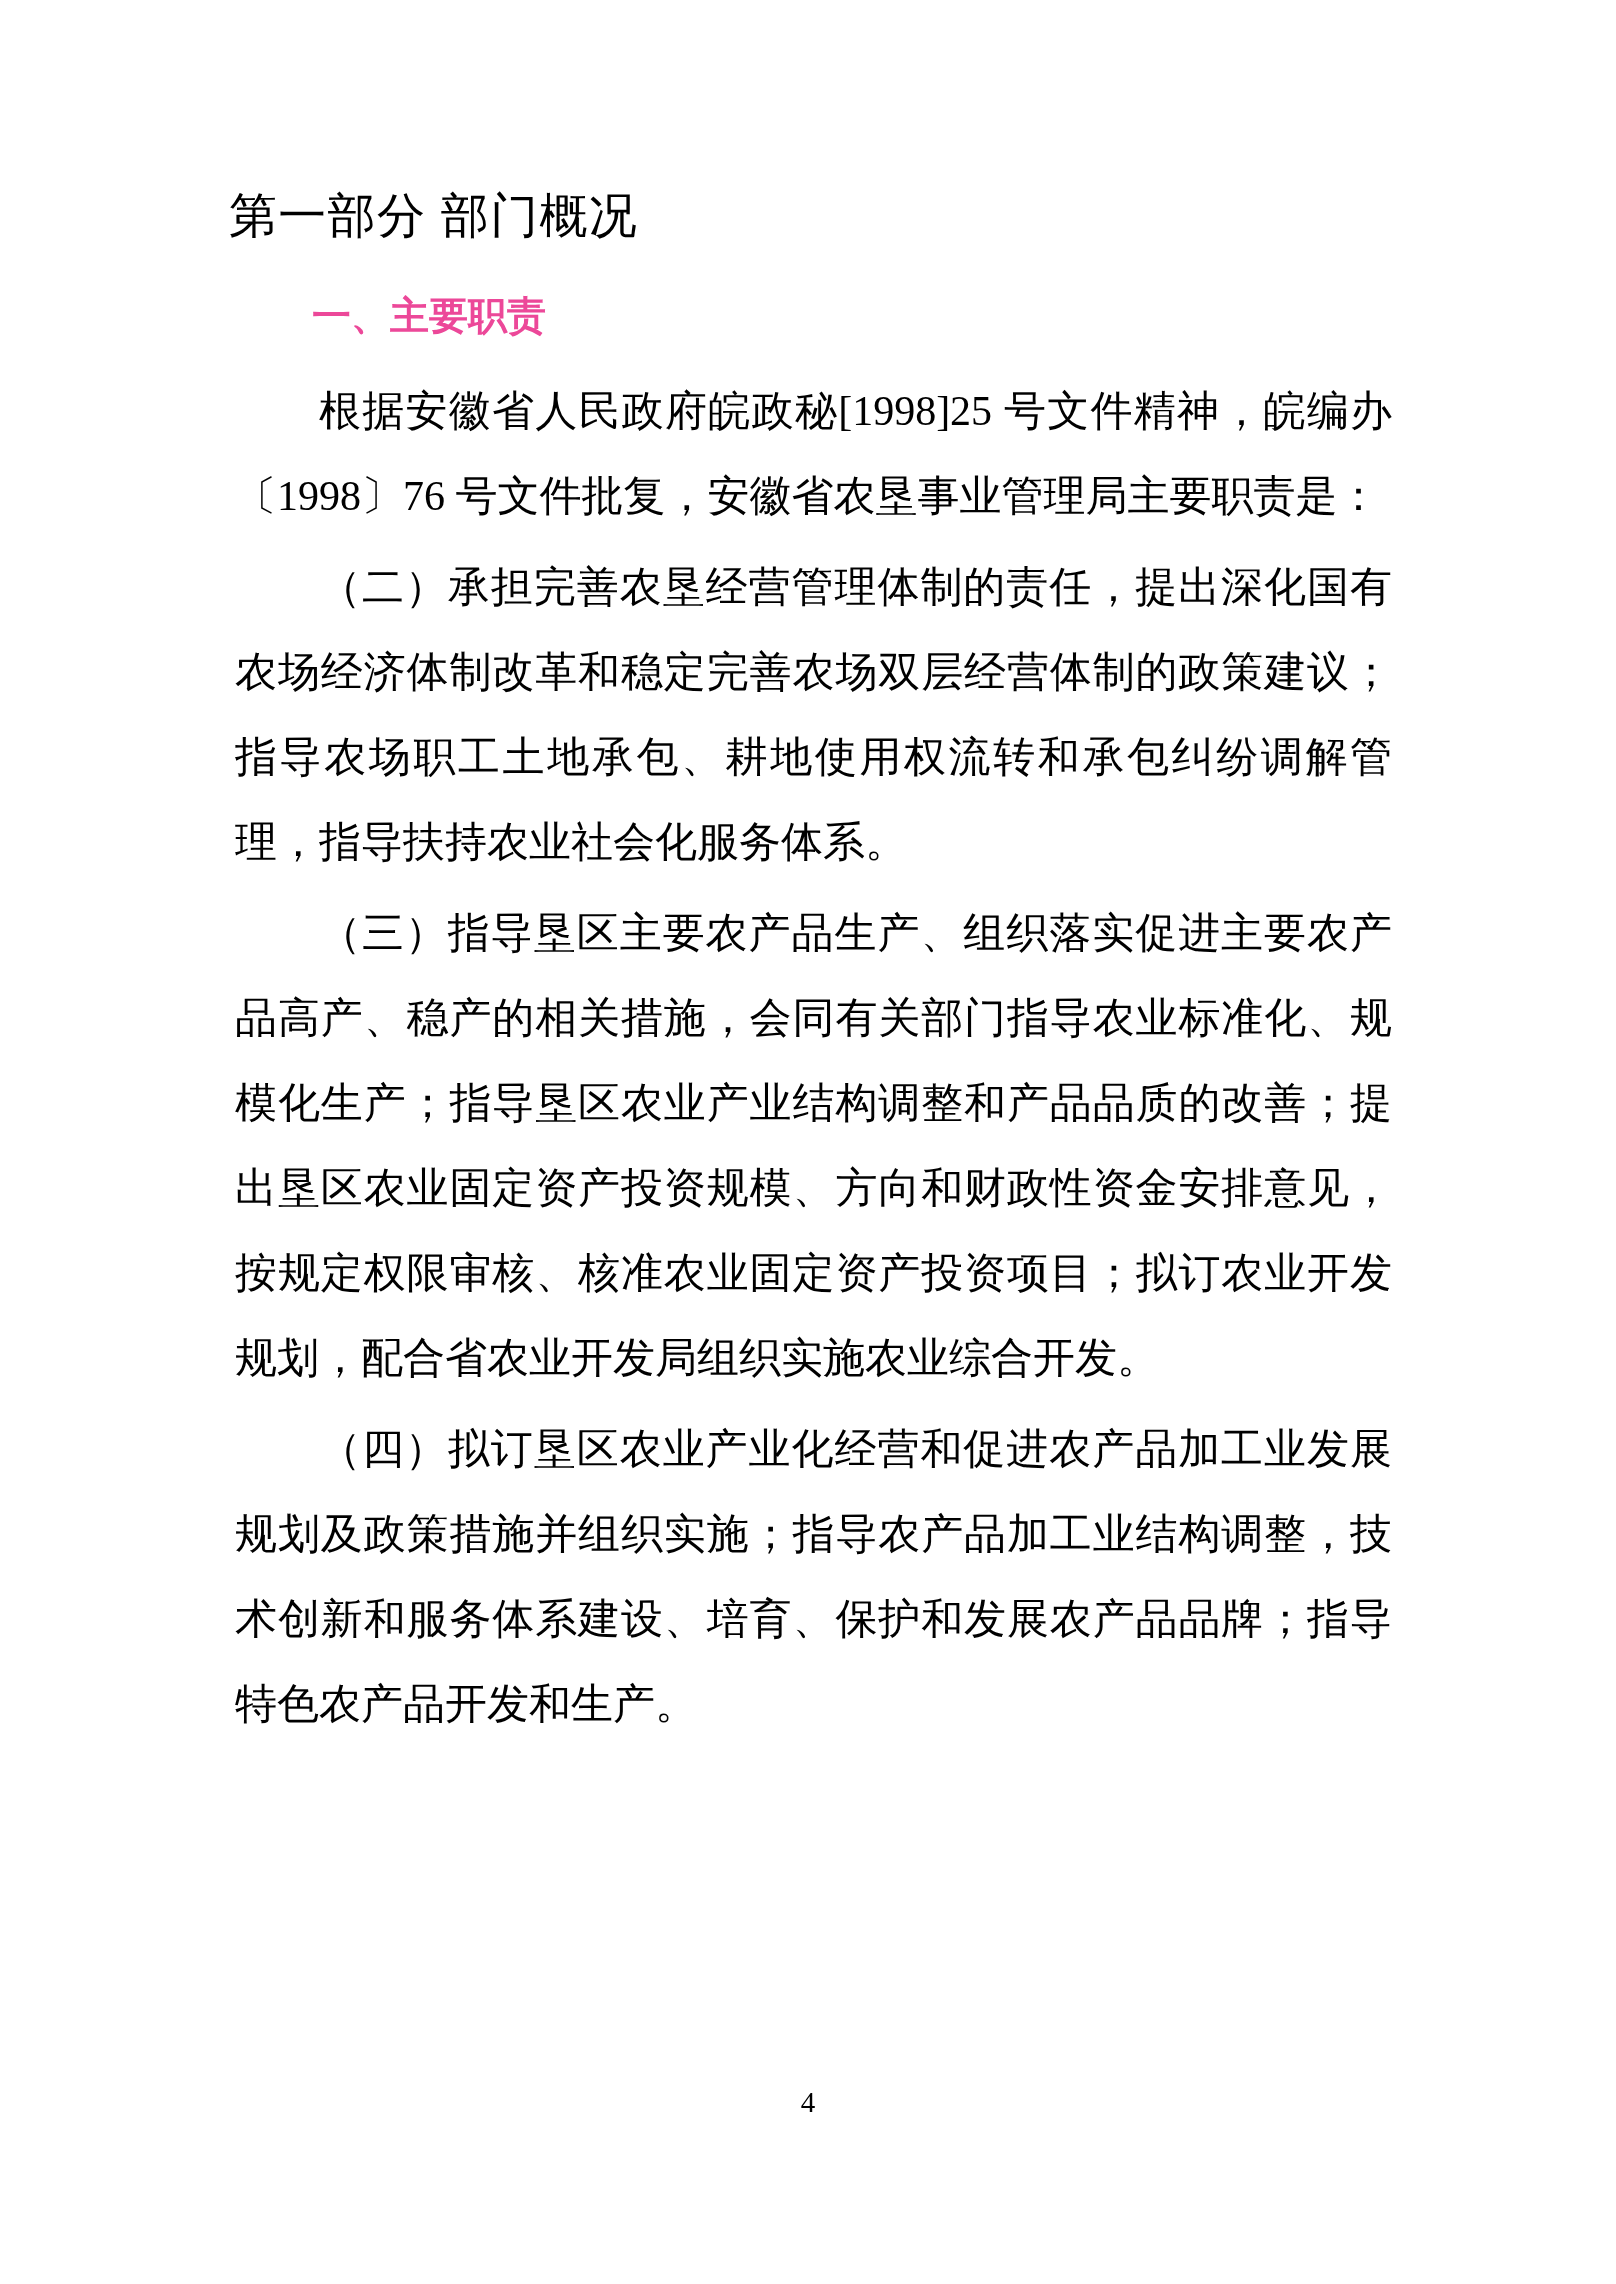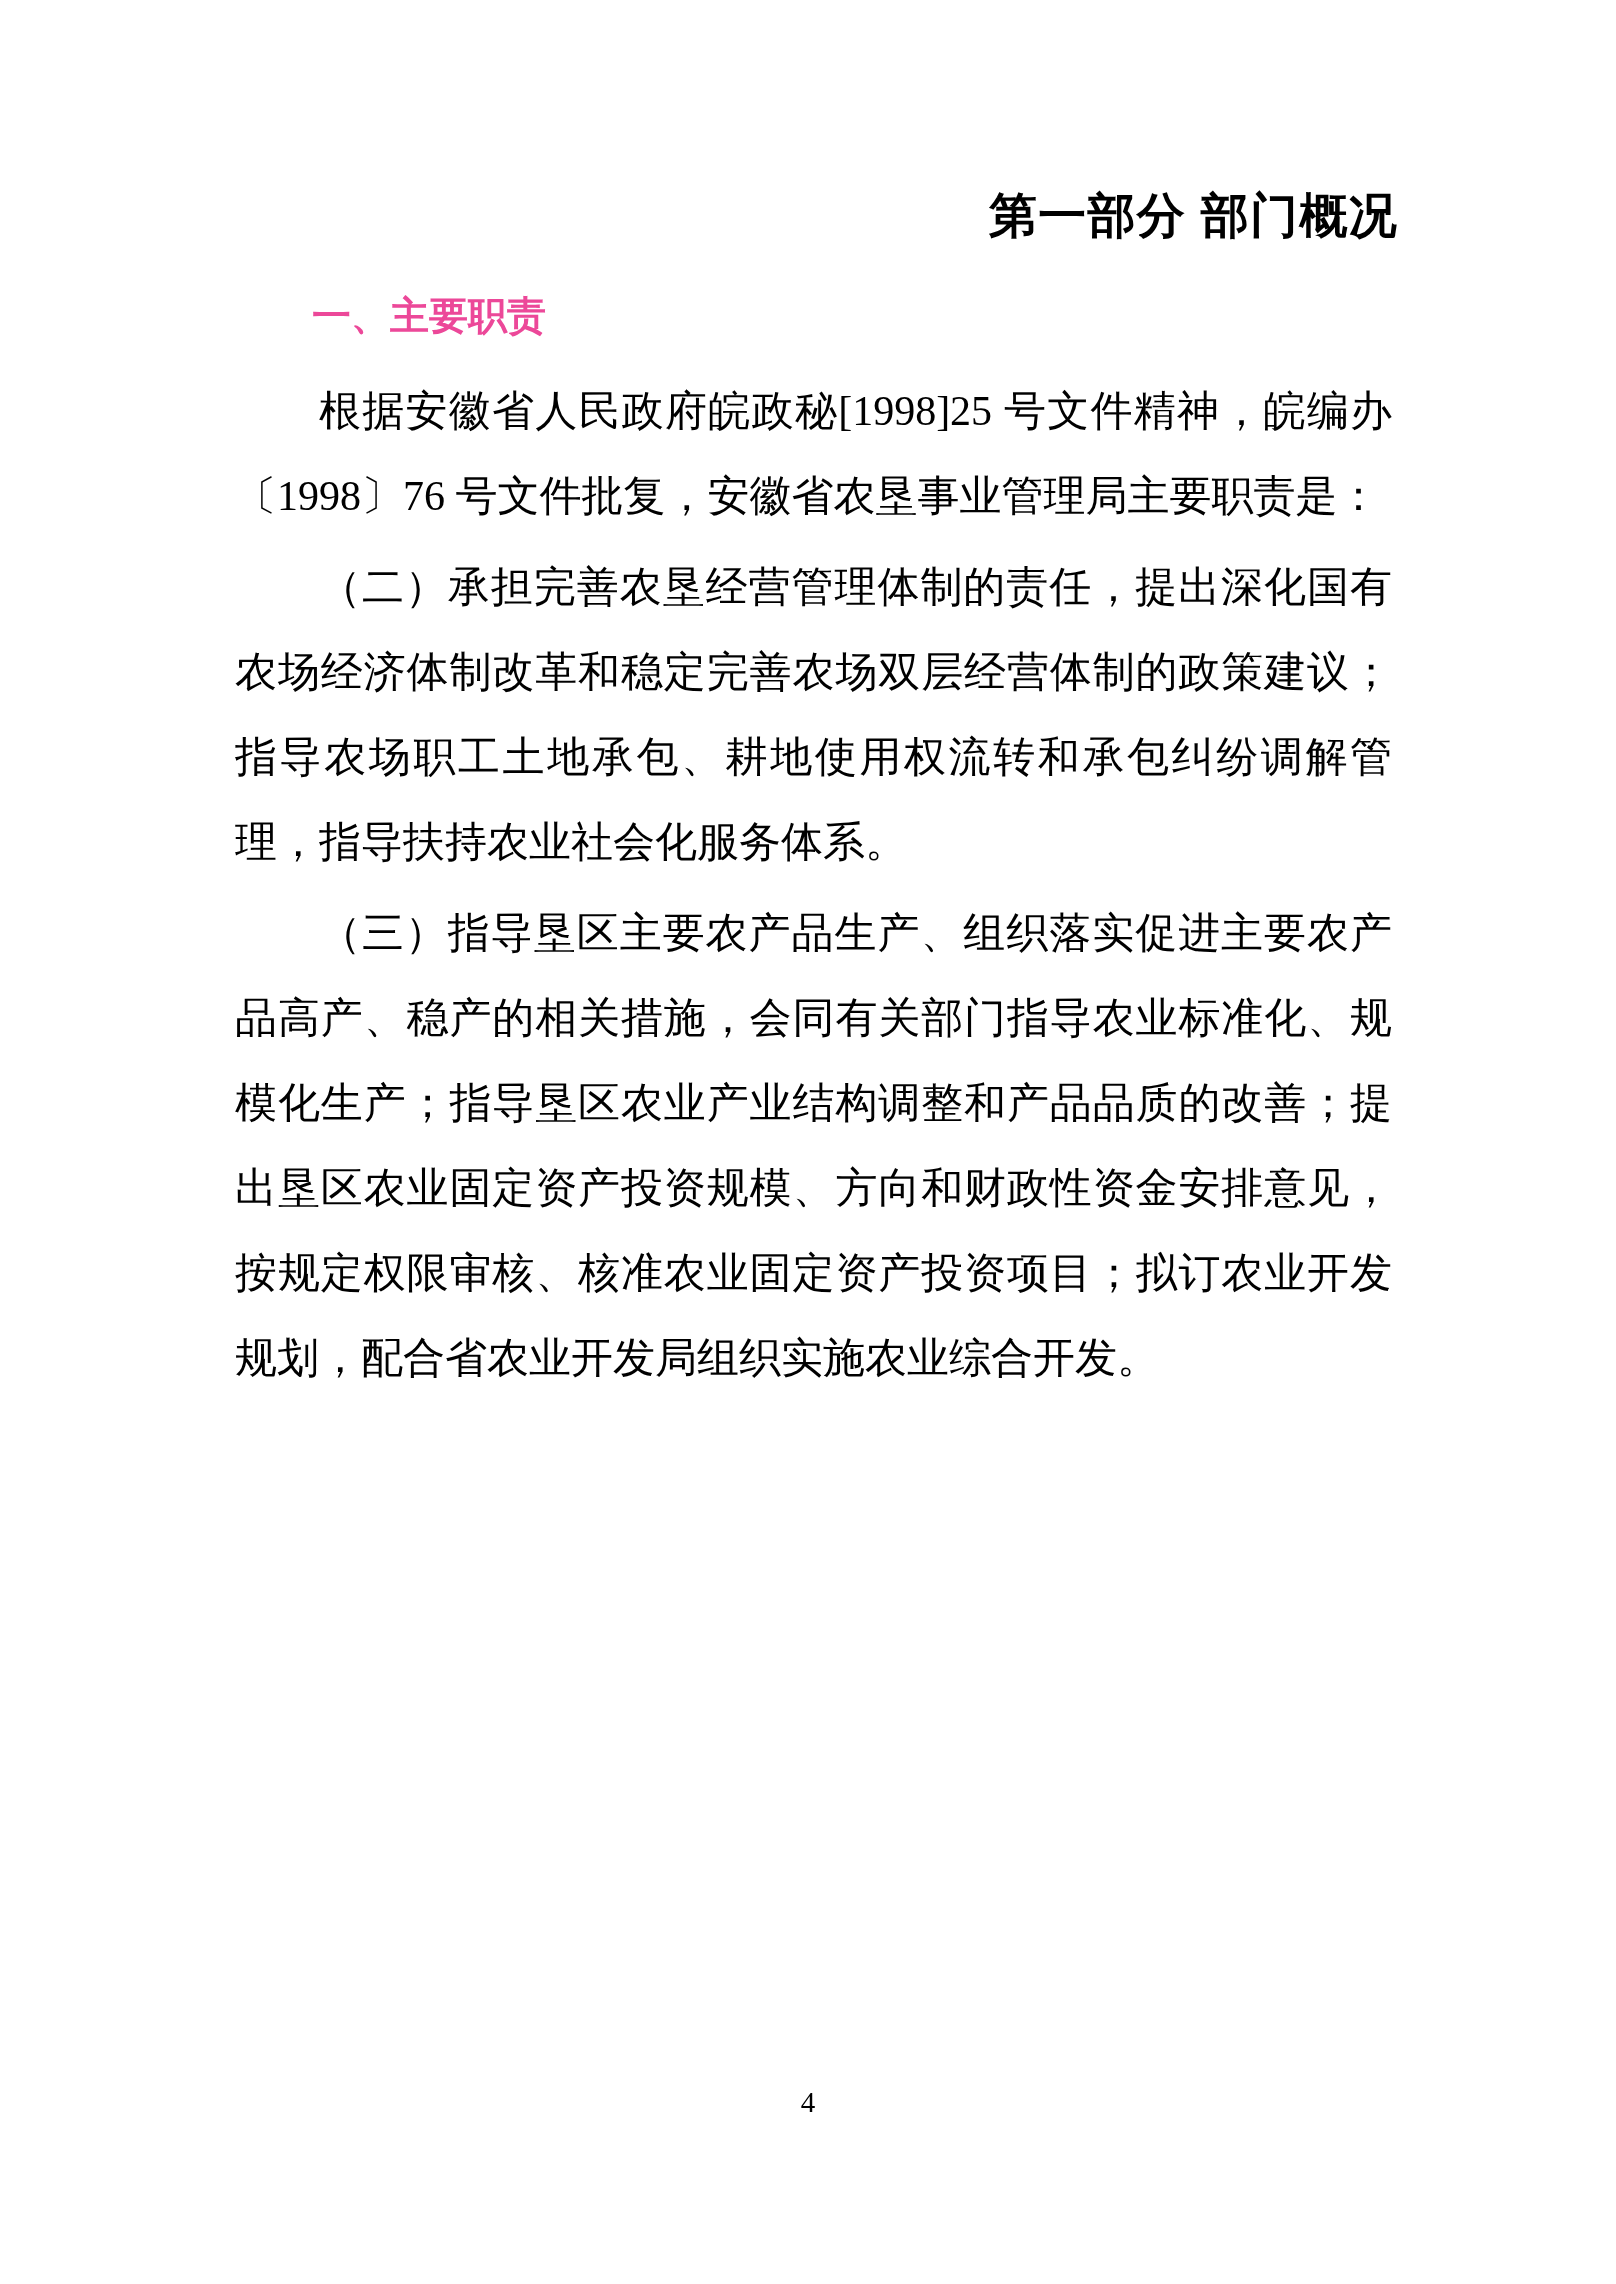--- a/index.html
+++ b/index.html
@@ -18,24 +18,24 @@
   }
   .content {
     position: absolute;
     left: 229px;
     top: 188px;
     width: 1169px;
   }
   .doc-title {
     margin: 0;
     font-family: "Liberation Sans", "DejaVu Sans", sans-serif;
-    font-weight: bold;
+    font-weight: normal;
     font-size: 48px;
     line-height: 56px;
-    text-align: right;
+    text-align: left;
     letter-spacing: 1.3px;
     color: #000000;
   }
   .section-heading {
     margin: 50px 0 0 0;
     padding-left: 83px; 
     font-family: "Liberation Sans", "DejaVu Sans", sans-serif;
     font-weight: bold;
     font-size: 39px;
     line-height: 43px;
@@ -73,19 +73,20 @@
   <div class="content">
 
     <h1 class="doc-title">第一部分 部门概况</h1>
 
     <h2 class="section-heading">一、主要职责</h2>
 
     <div class="body-text">
       <p>根据安徽省人民政府皖政秘[1998]25 号文件精神，皖编办〔1998〕76 号文件批复，安徽省农垦事业管理局主要职责是：</p>
       <p>（二）承担完善农垦经营管理体制的责任，提出深化国有农场经济体制改革和稳定完善农场双层经营体制的政策建议；指导农场职工土地承包、耕地使用权流转和承包纠纷调解管理，指导扶持农业社会化服务体系。</p>
       <p>（三）指导垦区主要农产品生产、组织落实促进主要农产品高产、稳产的相关措施，会同有关部门指导农业标准化、规模化生产；指导垦区农业产业结构调整和产品品质的改善；提出垦区农业固定资产投资规模、方向和财政性资金安排意见，按规定权限审核、核准农业固定资产投资项目；拟订农业开发规划，配合省农业开发局组织实施农业综合开发。</p>
+      <p>（四）拟订垦区农业产业化经营和促进农产品加工业发展规划及政策措施并组织实施；指导农产品加工业结构调整，技术创新和服务体系建设、培育、保护和发展农产品品牌；指导特色农产品开发和生产。</p>
     </div>
 
   </div>
 
   <div class="page-number">4</div>
 </div>
 
 
 </body></html>

